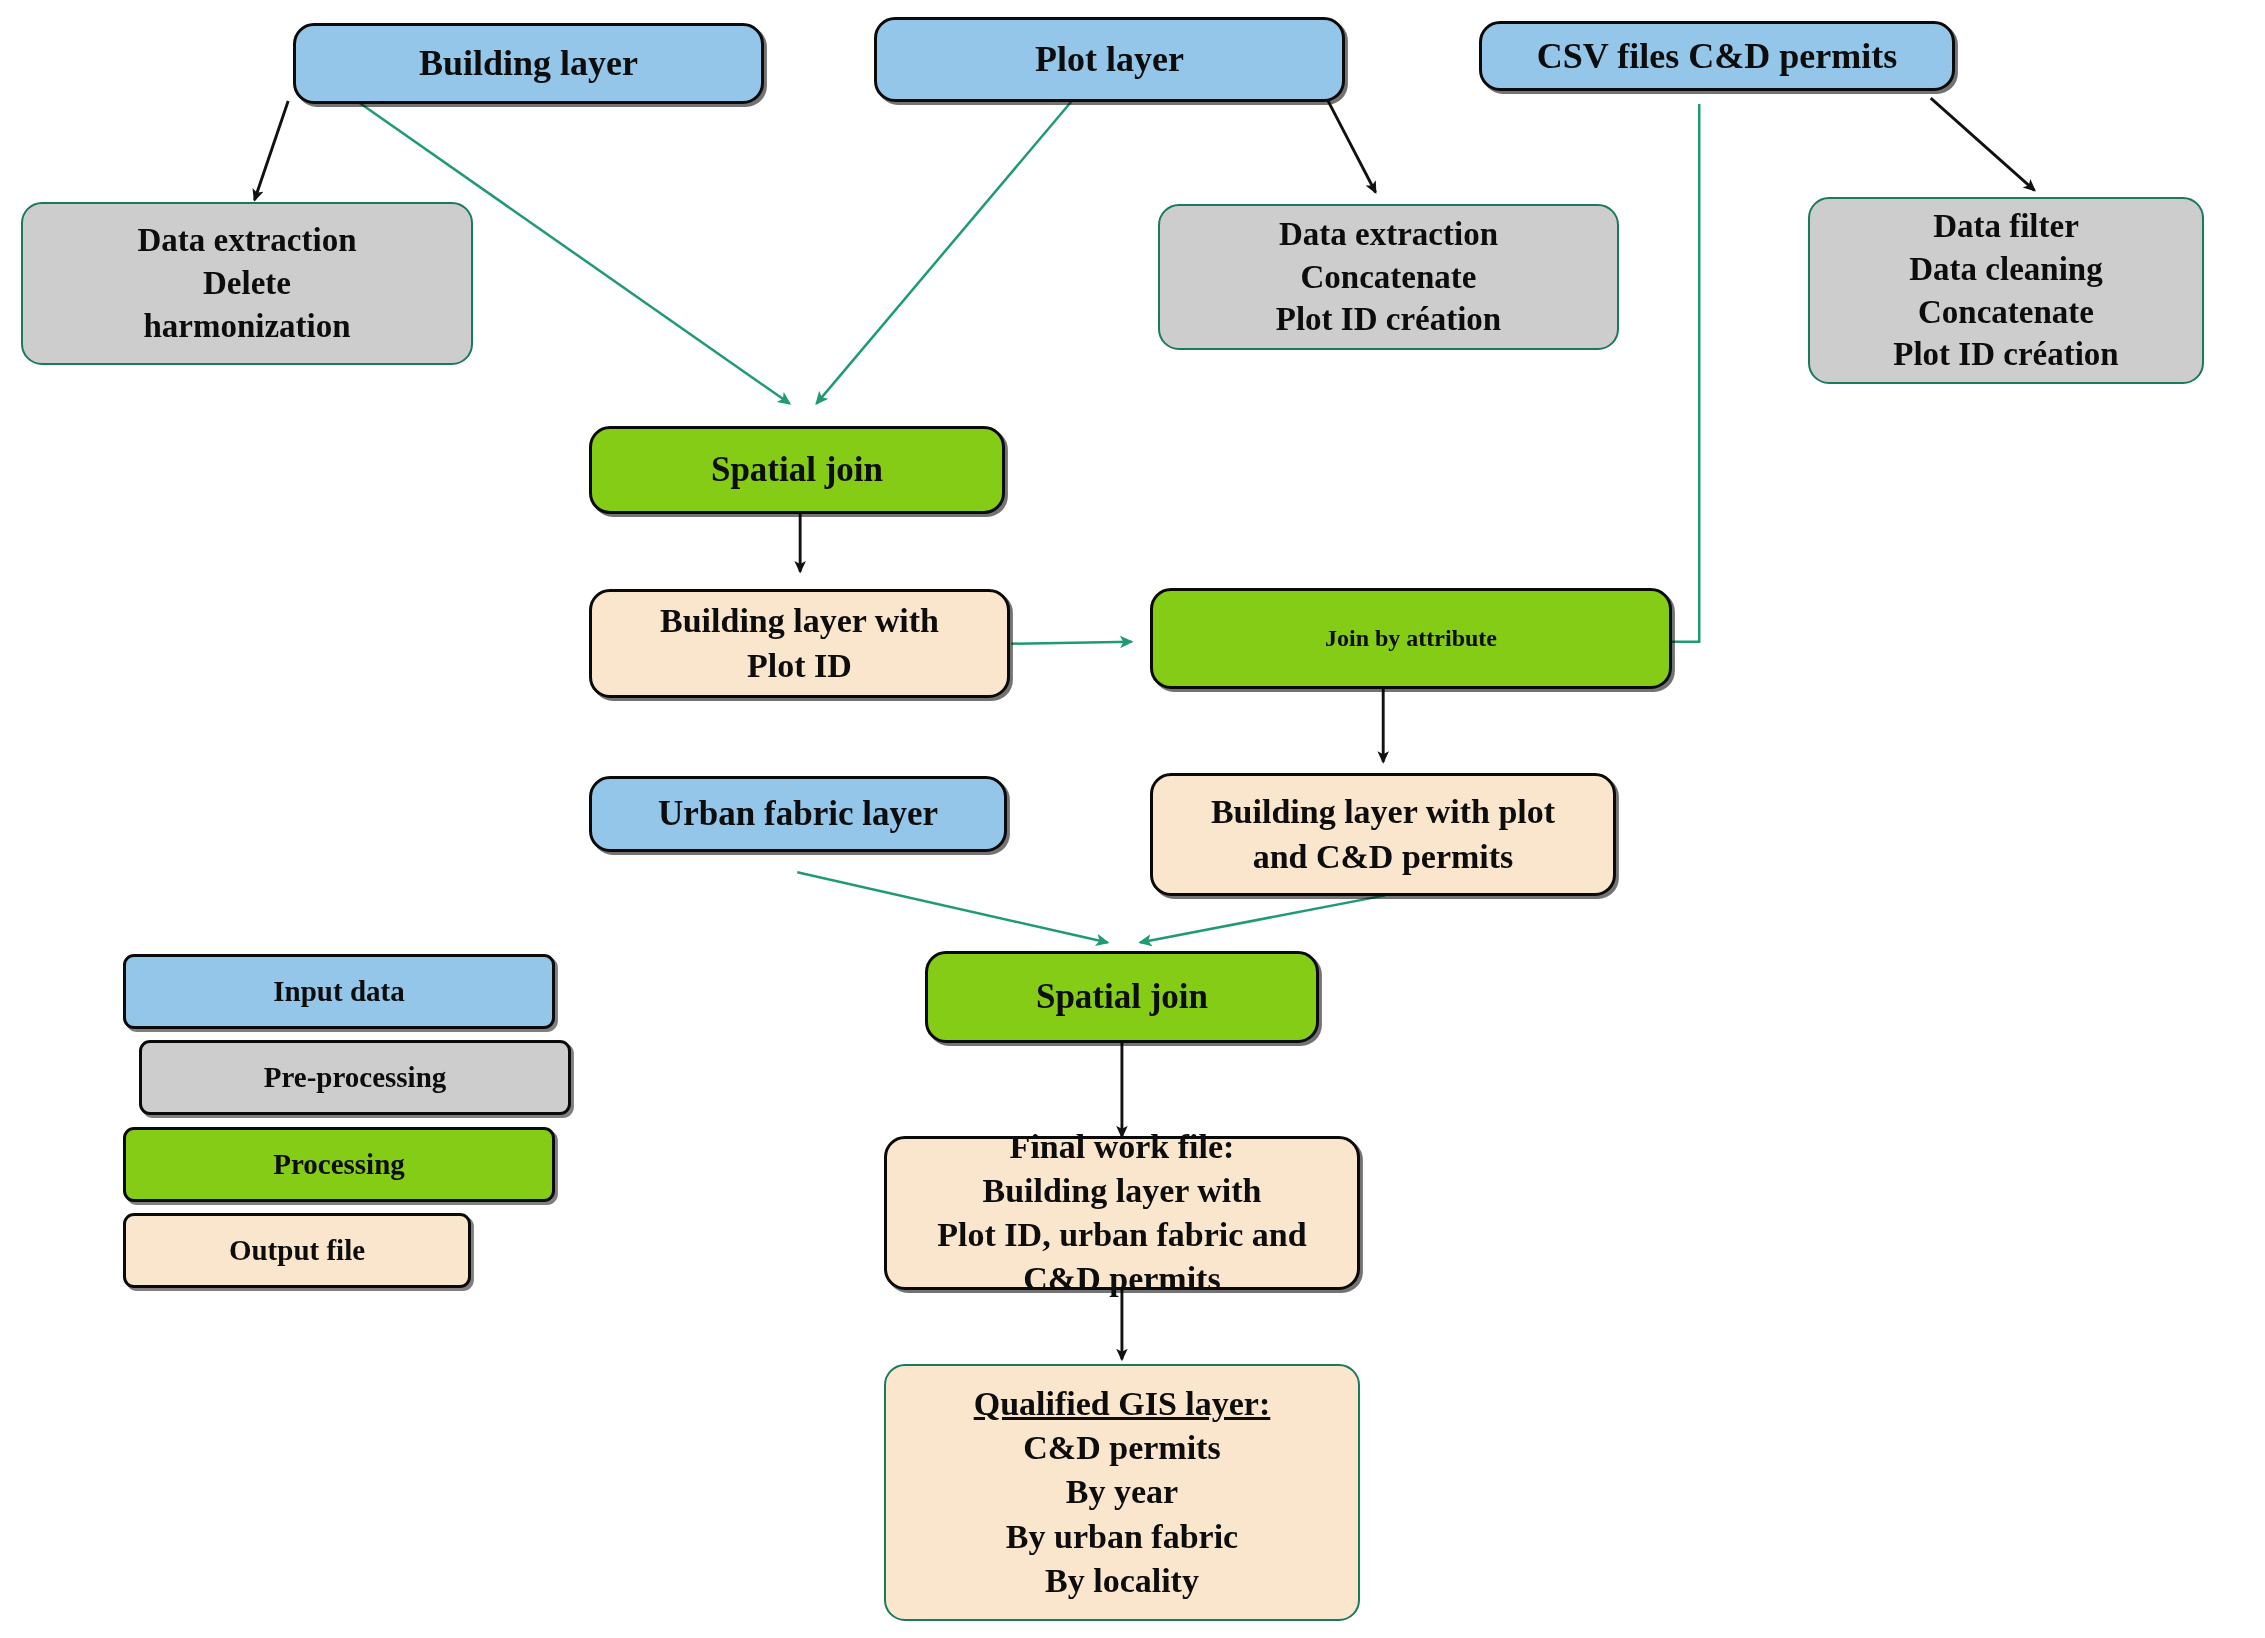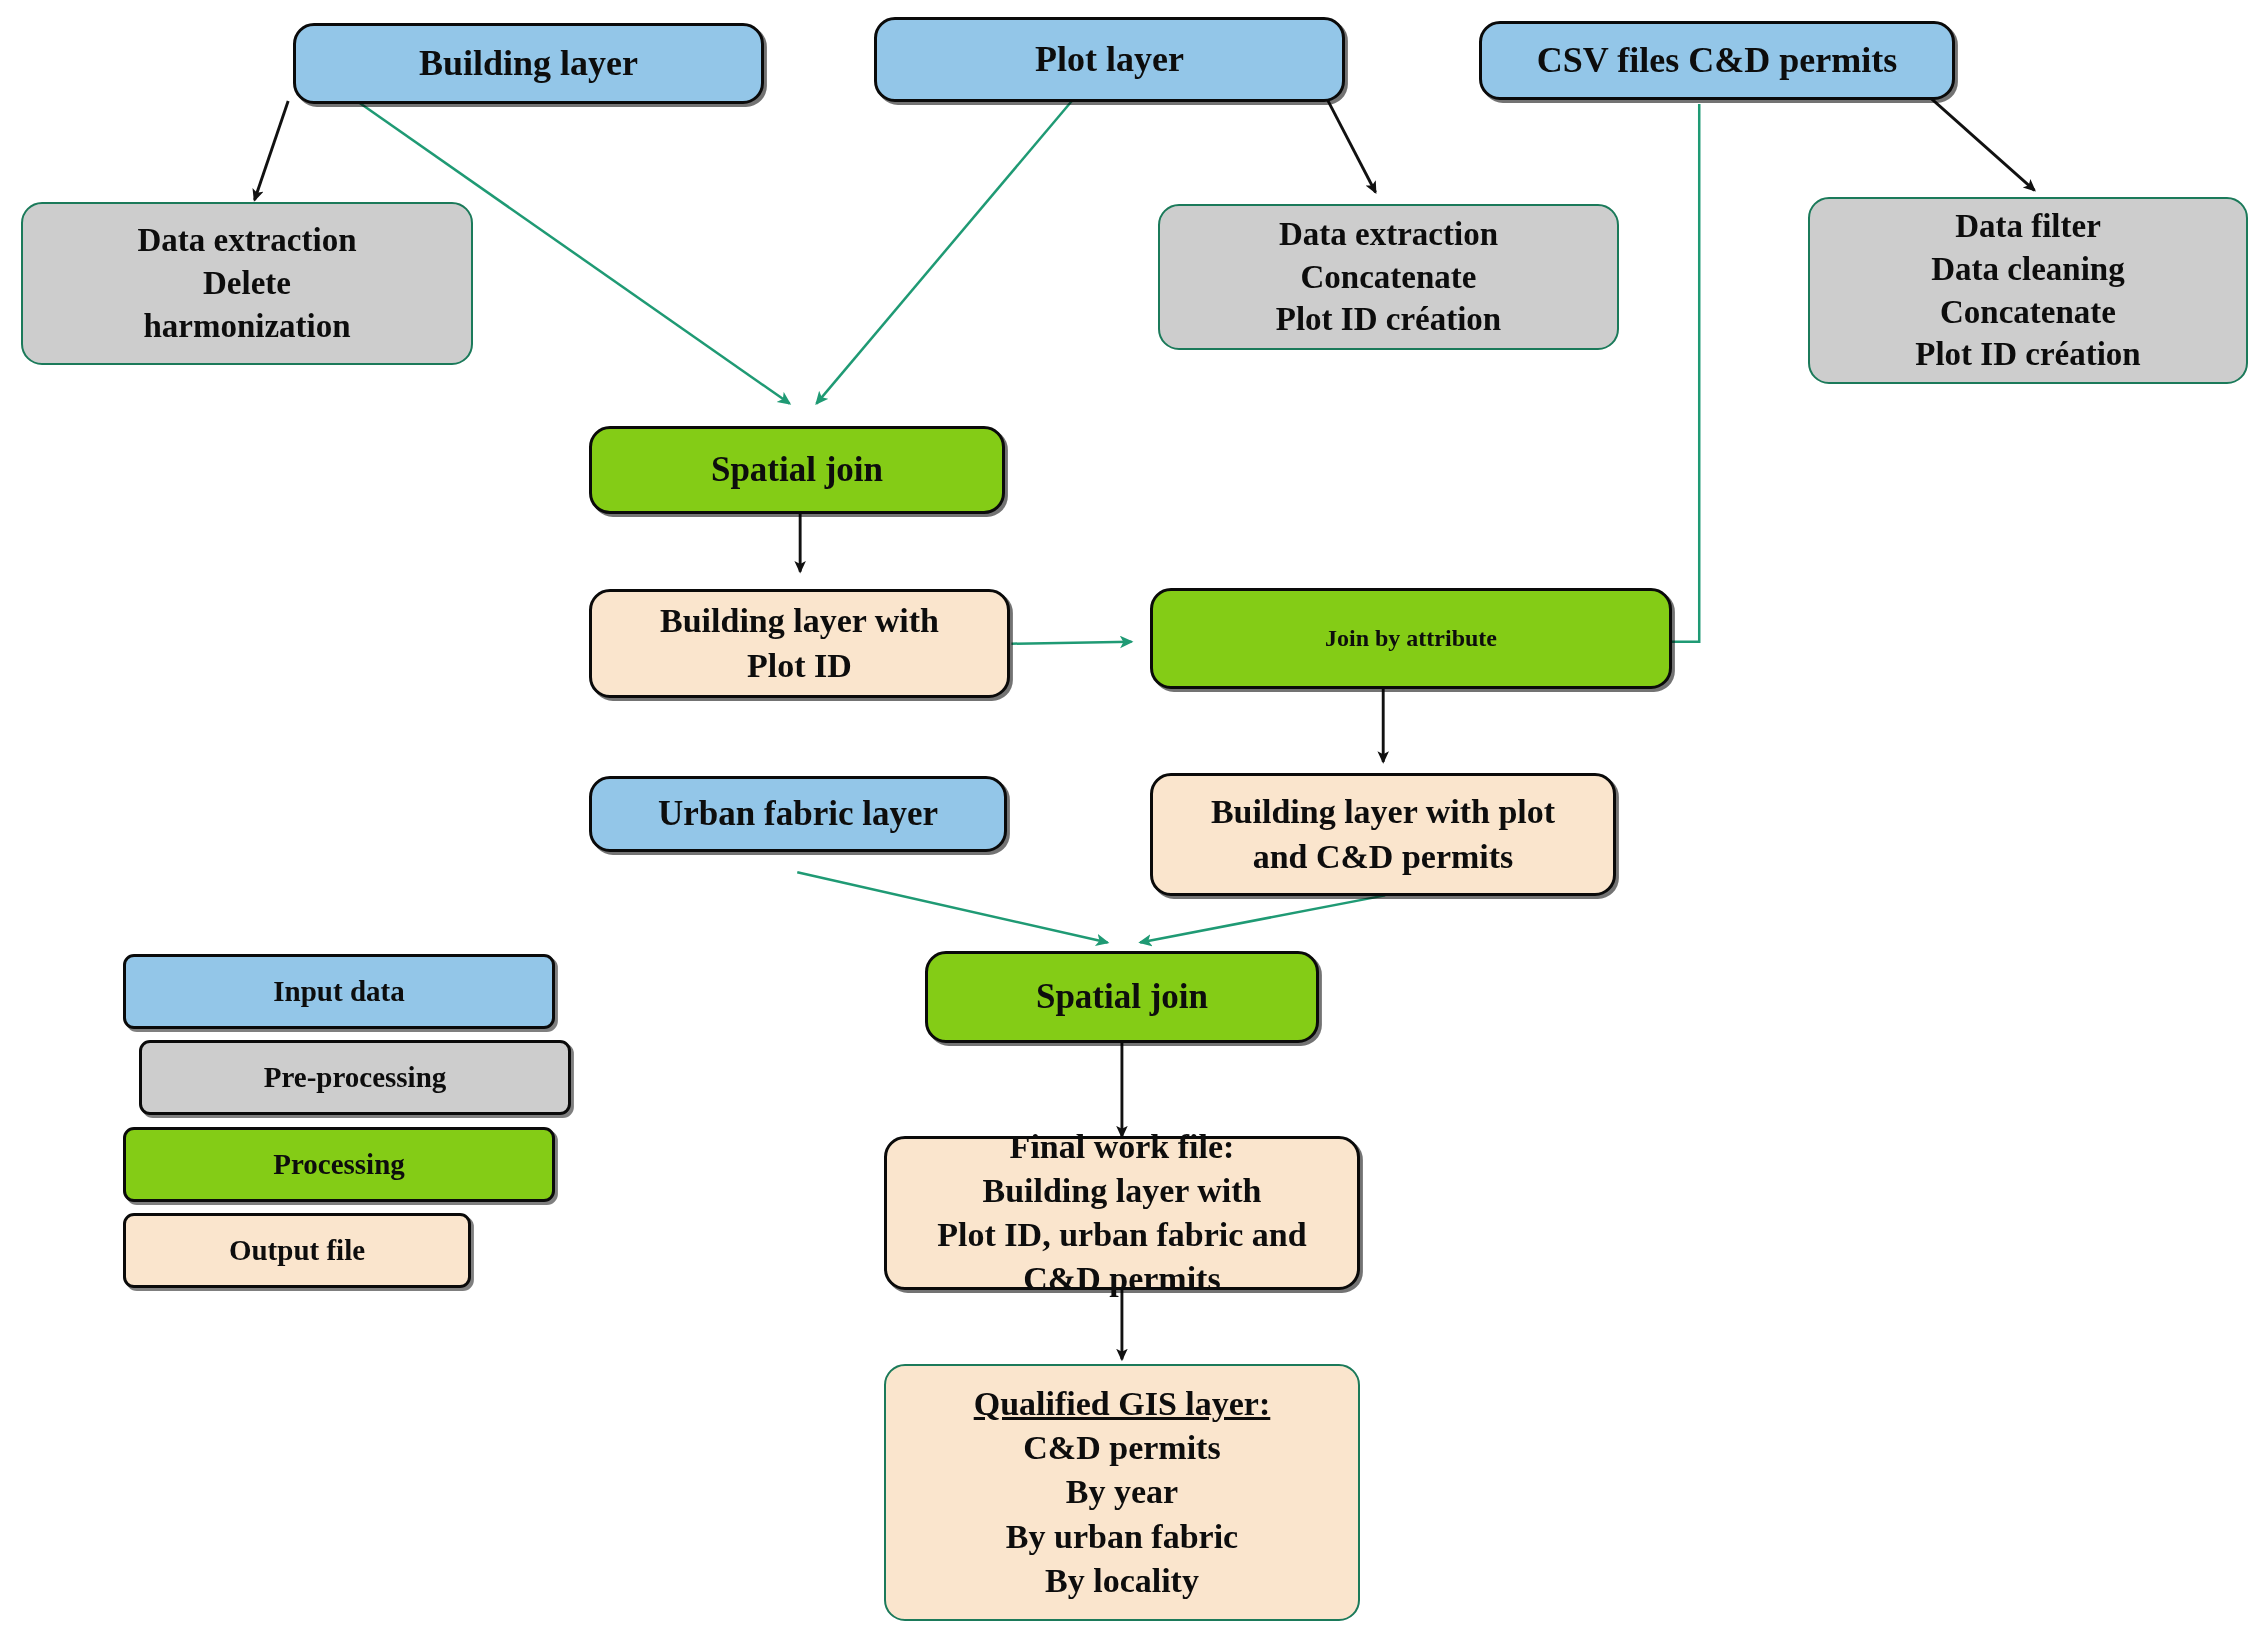--- a/index.html
+++ b/index.html
@@ -107,31 +107,31 @@
 
     <path d="M 1168,1084 L 1168,1183" stroke="#111111" stroke-width="3" fill="none" marker-end="url(#ah-black)"></path>
 
     <path d="M 1168,1340 L 1168,1415" stroke="#111111" stroke-width="3" fill="none" marker-end="url(#ah-black)"></path>
   </svg>
 
   <div class="node style-black fill-blue" style="left:293px; top:23px; width:471px; height:81px; font-size:36px;">Building layer</div>
 
   <div class="node style-black fill-blue" style="left:874px; top:17.3px; width:471px; height:85px; font-size:36px;">Plot layer</div>
 
-  <div class="node style-black fill-blue" style="left:1479px; top:21px; width:476px; height:79px; font-size:36px;">CSV files C&amp;D permits</div>
+  <div class="node style-black fill-blue" style="left:1479px; top:21px; width:476px; height:70px; font-size:36px;">CSV files C&amp;D permits</div>
 
   <div class="node style-green fill-gray" style="left:21px; top:202px; width:452px; height:163px; font-size:33px;">Data extraction
 Delete
 harmonization</div>
 
   <div class="node style-green fill-gray" style="left:1158px; top:204px; width:461px; height:146px; font-size:33px;">Data extraction
 Concatenate
 Plot ID création</div>
 
-  <div class="node style-green fill-gray" style="left:1808px; top:197px; width:440px; height:187px; font-size:33px;">Data filter
+  <div class="node style-green fill-gray" style="left:1808px; top:197px; width:396px; height:187px; font-size:33px;">Data filter
 Data cleaning
 Concatenate
 Plot ID création</div>
 
   <div class="node style-black fill-green" style="left:589px; top:426px; width:416px; height:88px; font-size:35px;">Spatial join</div>
 
   <div class="node style-black fill-cream" style="left:589px; top:589px; width:421px; height:109px; font-size:34px;">Building layer with
 Plot ID</div>
 
   <div class="node style-black fill-green" style="left:1150px; top:588px; width:522px; height:101px; font-size:24px;">Join by attribute</div>

